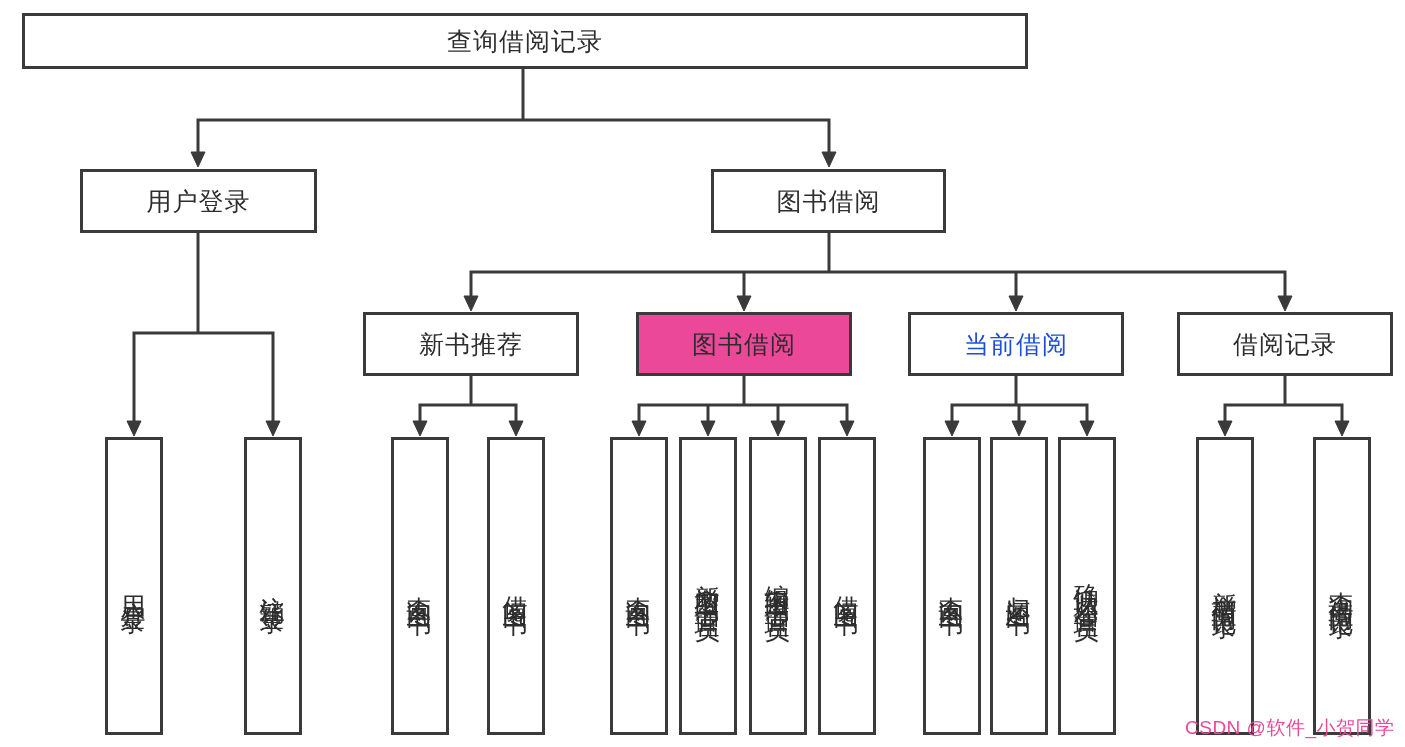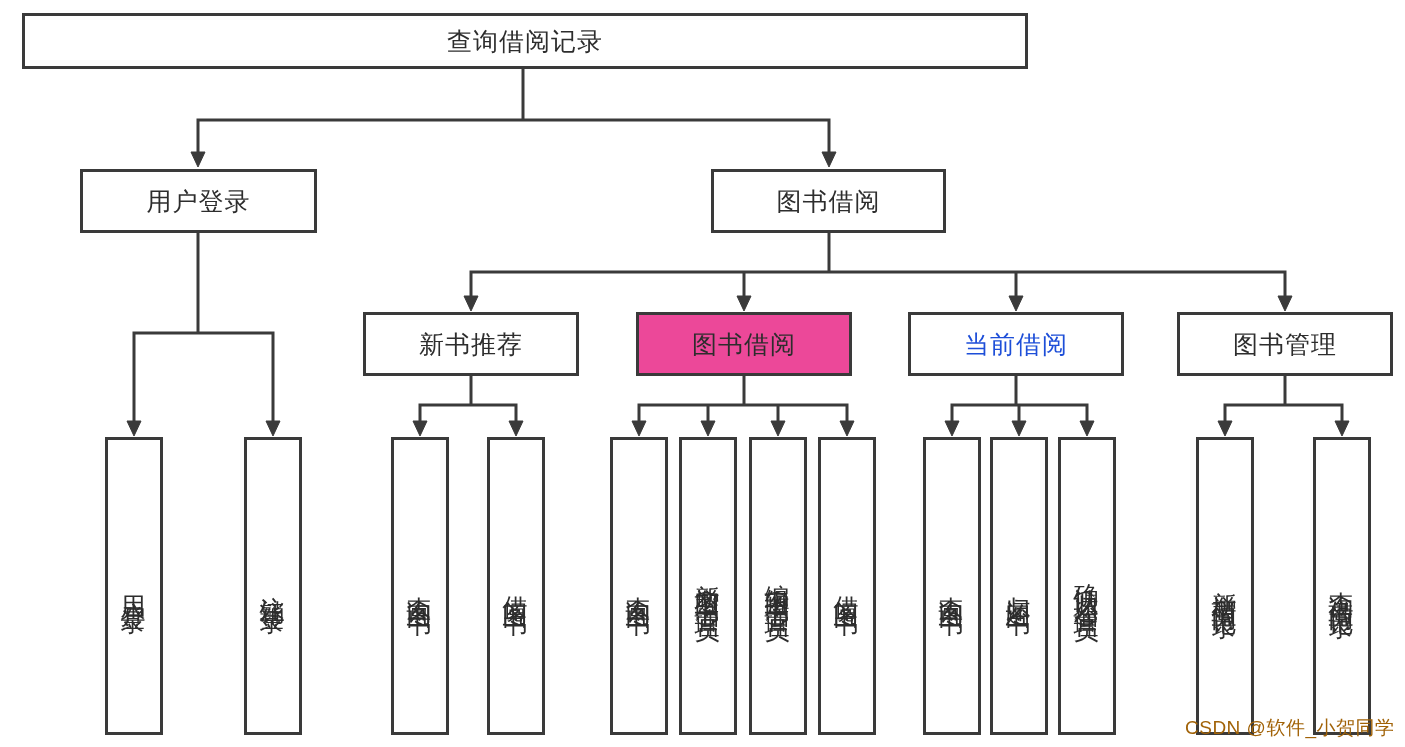--- a/index.html
+++ b/index.html
@@ -152,21 +152,21 @@
   <div class="node" id="n-new-book" style="border-color: rgb(58, 58, 58); background: rgb(255, 255, 255); text-align: right;">
     <span class="hlabel" style="color: rgb(45, 45, 45);">新书推荐</span>
   </div>
   <div class="node" id="n-borrowing" style="border-color: rgb(58, 58, 58); background: #ec4899;">
     <span class="hlabel" style="color: rgb(45, 45, 45);">图书借阅</span>
   </div>
   <div class="node" id="n-current" style="border-color: rgb(58, 58, 58); background: rgb(255, 255, 255);">
     <span class="hlabel" style="color: #1d4ed8;">当前借阅</span>
   </div>
   <div class="node" id="n-records" style="border-color: rgb(58, 58, 58); background: rgb(255, 255, 255);">
-    <span class="hlabel" style="color: rgb(45, 45, 45);">图书管理</span>
+    <span class="hlabel" style="color: rgb(45, 45, 45);">借阅记录</span>
   </div>
 
   <div class="node leaf" id="lf-login" style="border-color: rgb(58, 58, 58); background: rgb(255, 255, 255);">
     <span class="vlabel" style="color: rgb(45, 45, 45);">用户登录</span>
   </div>
   <div class="node leaf" id="lf-logout" style="border-color: rgb(58, 58, 58); background: rgb(255, 255, 255);">
     <span class="vlabel" style="color: rgb(45, 45, 45);">注销登录</span>
   </div>
   <div class="node leaf" id="lf-nb-query" style="border-color: rgb(58, 58, 58); background: rgb(255, 255, 255);">
     <span class="vlabel" style="color: rgb(45, 45, 45);">查询图书</span>
@@ -195,14 +195,14 @@
   <div class="node leaf" id="lf-cb-confirm" style="border-color: rgb(58, 58, 58); background: rgb(255, 255, 255);">
     <span class="vlabel" style="color: rgb(45, 45, 45);">确认归还（管理员）</span>
   </div>
   <div class="node leaf" id="lf-br-add" style="border-color: rgb(58, 58, 58); background: rgb(255, 255, 255);">
     <span class="vlabel" style="color: rgb(45, 45, 45);">新增借阅记录</span>
   </div>
   <div class="node leaf" id="lf-br-query" style="border-color: rgb(58, 58, 58); background: rgb(255, 255, 255);">
     <span class="vlabel" style="color: rgb(45, 45, 45);">查询借阅记录</span>
   </div>
 
-  <div class="watermark" style="color: #a16207;">CSDN @软件_小贺同学</div>
+  <div class="watermark" style="color: #ec4899;">CSDN @软件_小贺同学</div>
 </div>
 
 </body></html>

